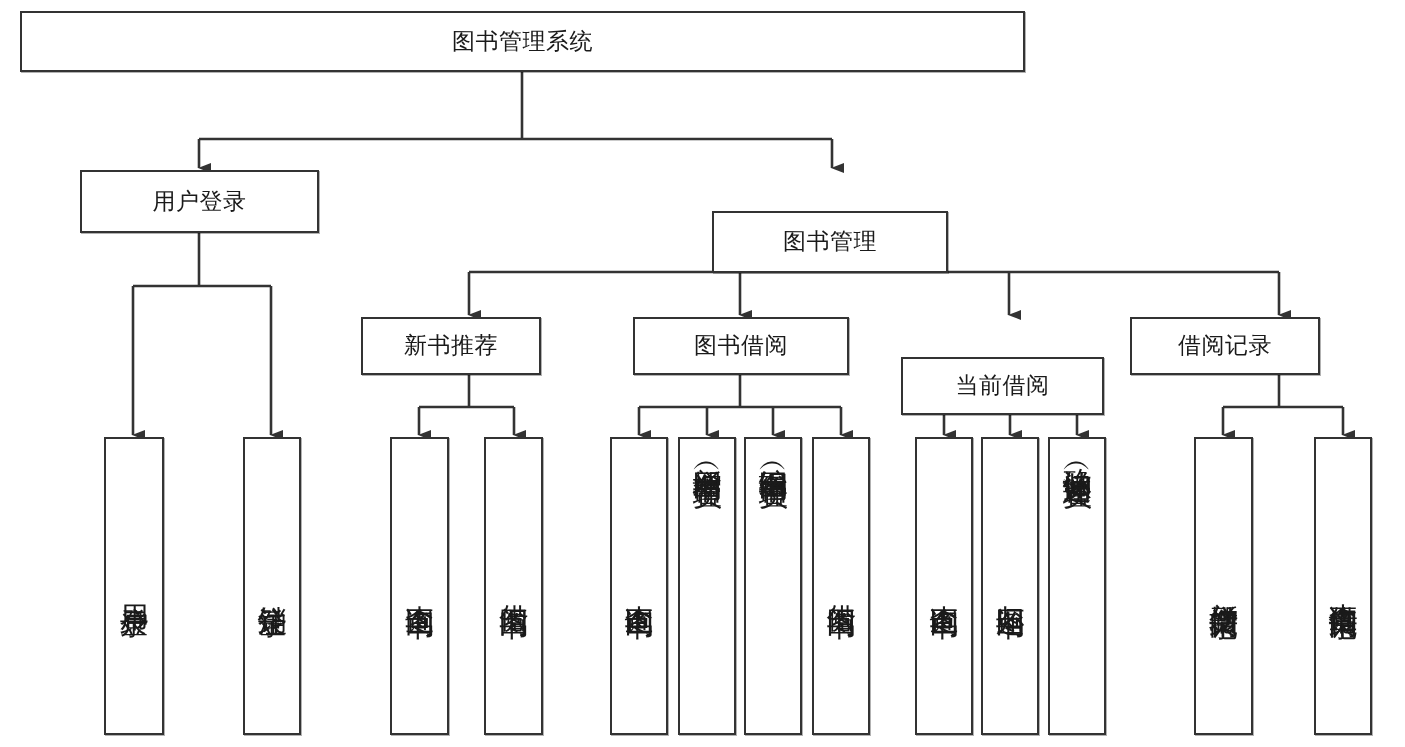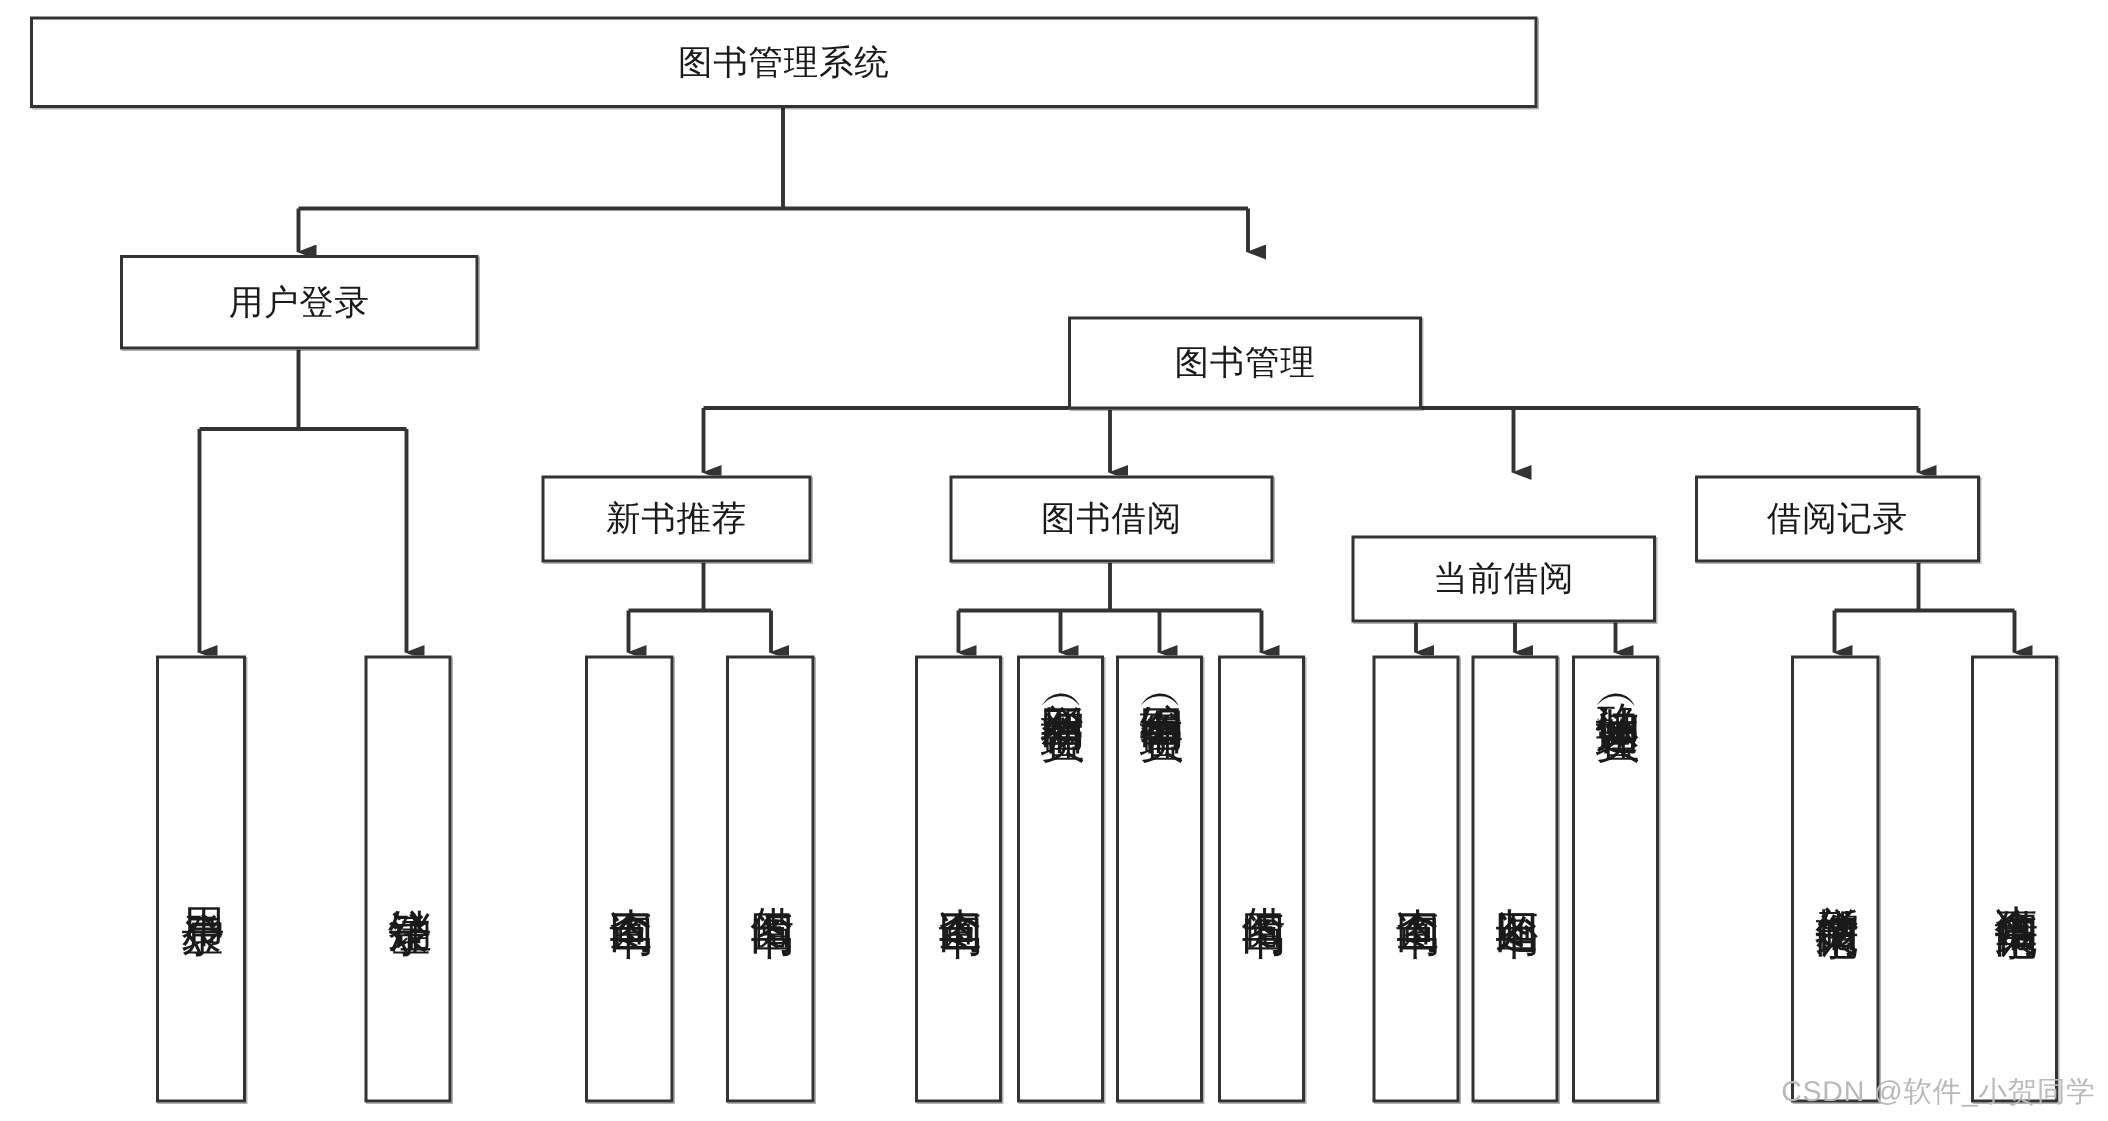--- a/index.html
+++ b/index.html
@@ -183,14 +183,13 @@
   <div class="node vert" id="n-lf-10" style="left: 1048px; top: 437px; width: 58px; height: 298px;">
     <span class="label">确认归还（管理员）</span>
   </div>
   <div class="node vert mid" id="n-lf-11" style="left: 1194px; top: 437px; width: 59px; height: 298px;">
     <span class="label">新增借阅记录</span>
   </div>
   <div class="node vert mid" id="n-lf-12" style="left: 1314px; top: 437px; width: 58px; height: 298px;">
     <span class="label">查询借阅记录</span>
   </div>
 
-  <div class="watermark">CSDN @软件_小贺同学</div>
 </div>
 
 </body></html>

